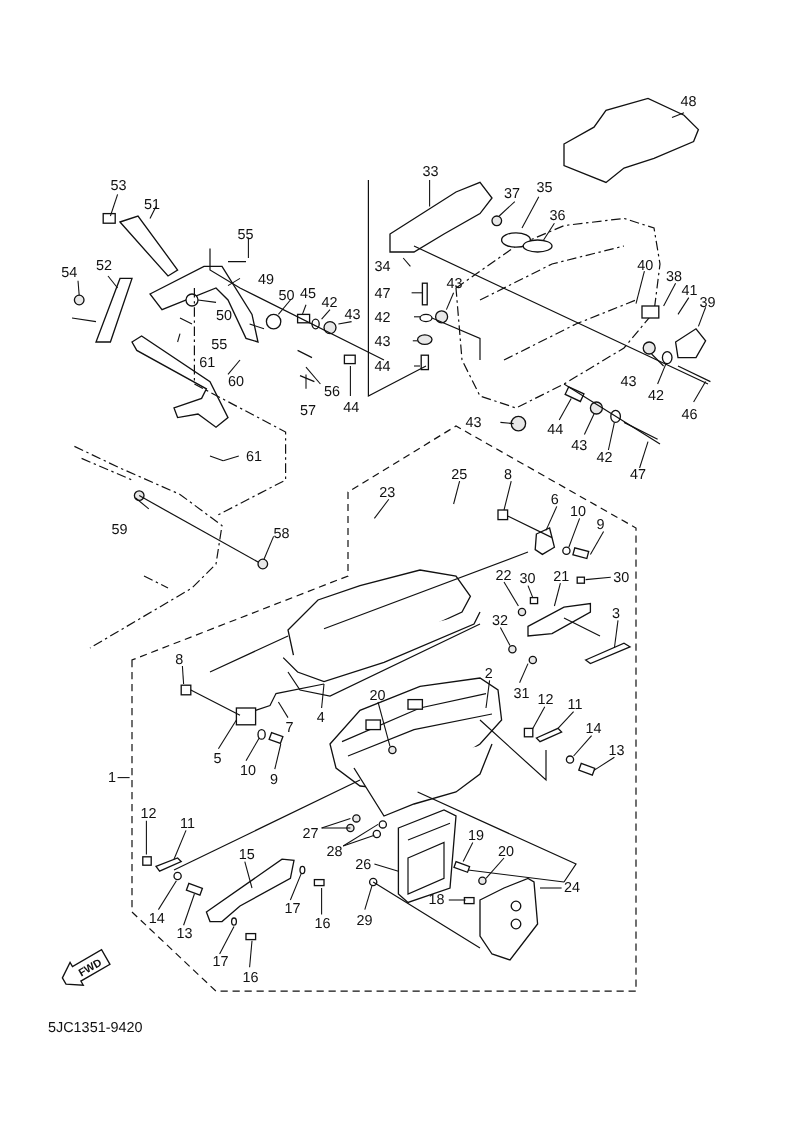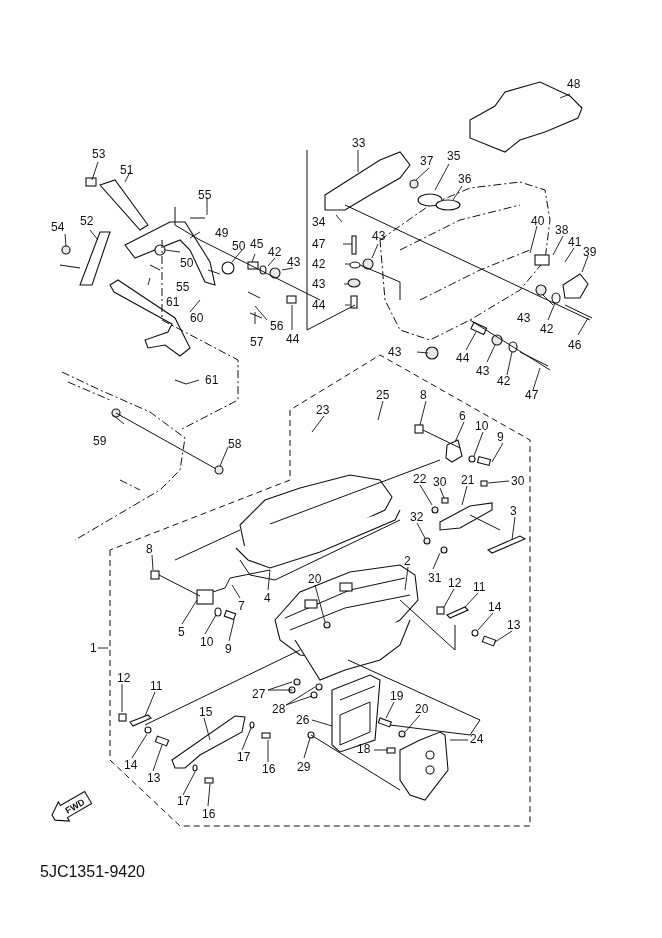--- a/index.html
+++ b/index.html
@@ -6,21 +6,21 @@
   body { width:662px; height:938px; position:relative; overflow:hidden;
          font-family:"Liberation Sans", sans-serif; }
   #diagram { position:absolute; left:0; top:0; width:662px; height:938px; }
   #diagram text { font-family:"Liberation Sans", sans-serif; font-size:12px; fill:#111; }
   .part { fill:#fff; stroke:#111; stroke-width:1.1; }
   .partg { fill:#e8e8e8; stroke:#111; stroke-width:1.1; }
   .dash { fill:none; stroke:#111; stroke-width:1; stroke-dasharray:6 4; }
   .dashdot { fill:none; stroke:#111; stroke-width:1; stroke-dasharray:8 3 2 3; }
   .line { fill:none; stroke:#111; stroke-width:1; }
   .leader { fill:none; stroke:#111; stroke-width:0.9; }
-  .code { position:absolute; left:40px; top:849px; font-size:16px; color:#111;margin-top:14px; }
+  .code { position:absolute; left:40px; top:849px; font-size:12px; color:#111; }
 </style>
 </head>
 <body>
 
 <svg id="diagram" viewBox="0 0 662 938" xmlns="http://www.w3.org/2000/svg">
 
   <path class="dash" d="M110,550 L110,760 L180,826 L530,826 L530,440 L380,355 L290,410 L290,480 L110,550 Z"></path>
 
   <path class="part" d="M470,120 L495,106 L505,92 L540,82 L570,96 L582,108 L578,118 L545,132 L520,140 L505,152 L470,138 Z"></path>
 

